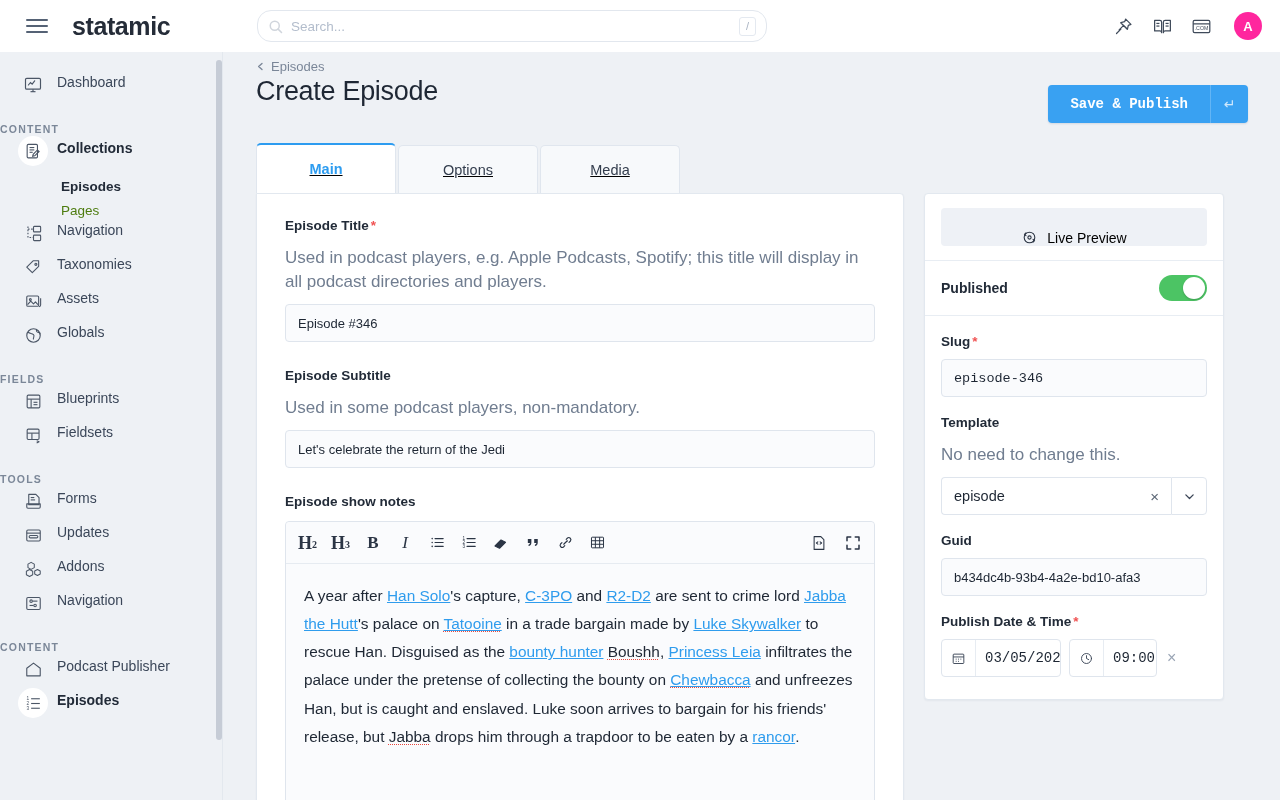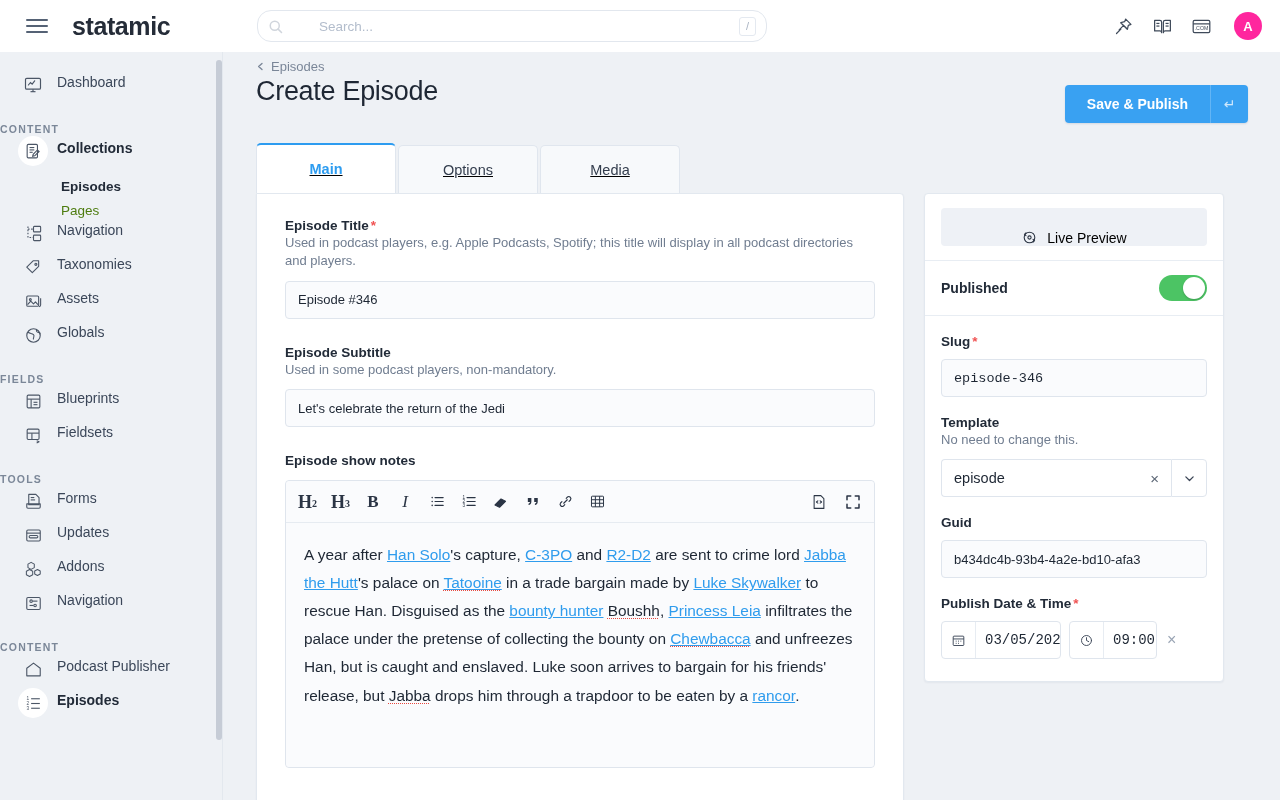--- a/index.html
+++ b/index.html
@@ -26,21 +26,21 @@
   .hamburger span { display:block; width: 22px; height: 2px; background: #556275; border-radius: 2px; }
   .brand {
     font-size: 25px; font-weight: 700; color: #252c38;
     letter-spacing: -0.4px; margin-left: 6px;
   }
   .search-wrap {
     position: absolute; left: 257px; top: 10px;
     width: 510px; height: 32px;
     border: 1px solid #e2e7ee; border-radius: 14px;
     background: #fff;
-    display: flex; align-items: center; padding: 0 10px; gap: 28px;
+    display: flex; align-items: center; padding: 0 10px;
   }
   .search-ico { width: 15px; height: 15px; flex: 0 0 15px; opacity: .45; }
   .search-input {
     border: 0; outline: 0; flex: 1;
     font-size: 13.5px; color: #9aa6b8;
     font-family: "Liberation Sans", sans-serif;
     background: transparent; margin-left: 8px;
   }
   .search-input::placeholder { color: #b3bdcc; }
   .slash-key {
@@ -116,21 +116,21 @@
     font-size: 27px; font-weight: 400; color: #1e2734; letter-spacing: -0.3px;
   }
   .save-group {
     display: flex; margin-top: 9px;
     border-radius: 4px; overflow: hidden;
     box-shadow: 0 1px 2px rgba(20,40,80,.12);
   }
   .save-btn {
     background: #39a1f2; color: #fff; font-size: 14px; font-weight: 700;
     padding: 0 22px; height: 38px; display: flex; align-items: center;
-    border: 0; cursor: pointer; font-family: Liberation Sans, sans-serif;
+    border: 0; cursor: pointer; font-family: Liberation Mono, monospace;
   }
   .save-enter {
     background: #39a1f2; color: #cfe8fc; width: 38px; height: 38px;
     display: flex; align-items: center; justify-content: center;
     border-left: 1px solid #63b5f5; font-size: 14px; cursor: pointer;
   }
 
   
   .tabs { display: flex; margin: 22px 0 0 32px; text-decoration: underline; }
   .tab {
@@ -152,21 +152,21 @@
     background: #fff; border: 1px solid #e2e8ef; border-radius: 4px;
     box-shadow: 0 1px 2px rgba(25,45,80,.05);
   }
   .col-main { width: 648px; padding: 24px 28px 0 28px; min-height: 640px; border-radius: 0 4px 4px 4px; }
   .col-side { width: 300px; padding: 14px 16px 22px 16px; align-self: flex-start; }
 
   
   .field { margin-bottom: 26px; }
   .f-label { font-size: 13.5px; font-weight: 700; color: #222b38; }
   .req { color: #f05252; margin-left: 2px; }
-  .f-help { font-size: 13px; color: #707d90; line-height: 1.42; margin-top: 1px; max-width: 600px; }
+  .f-help { font-size: 17px; color: #707d90; line-height: 1.42; margin-top: 13px; max-width: 600px; }
   .f-input {
     width: 100%; height: 38px; margin-top: 10px;
     border: 1px solid #dfe5ed; border-radius: 4px;
     background: #fafbfd; padding: 0 12px;
     font-size: 13px; color: #1d2633;
     font-family: "Liberation Sans", sans-serif; outline: none;
   }
   .f-input.mono { font-family: "Liberation Mono", monospace; font-size: 13.5px; }
 
   

